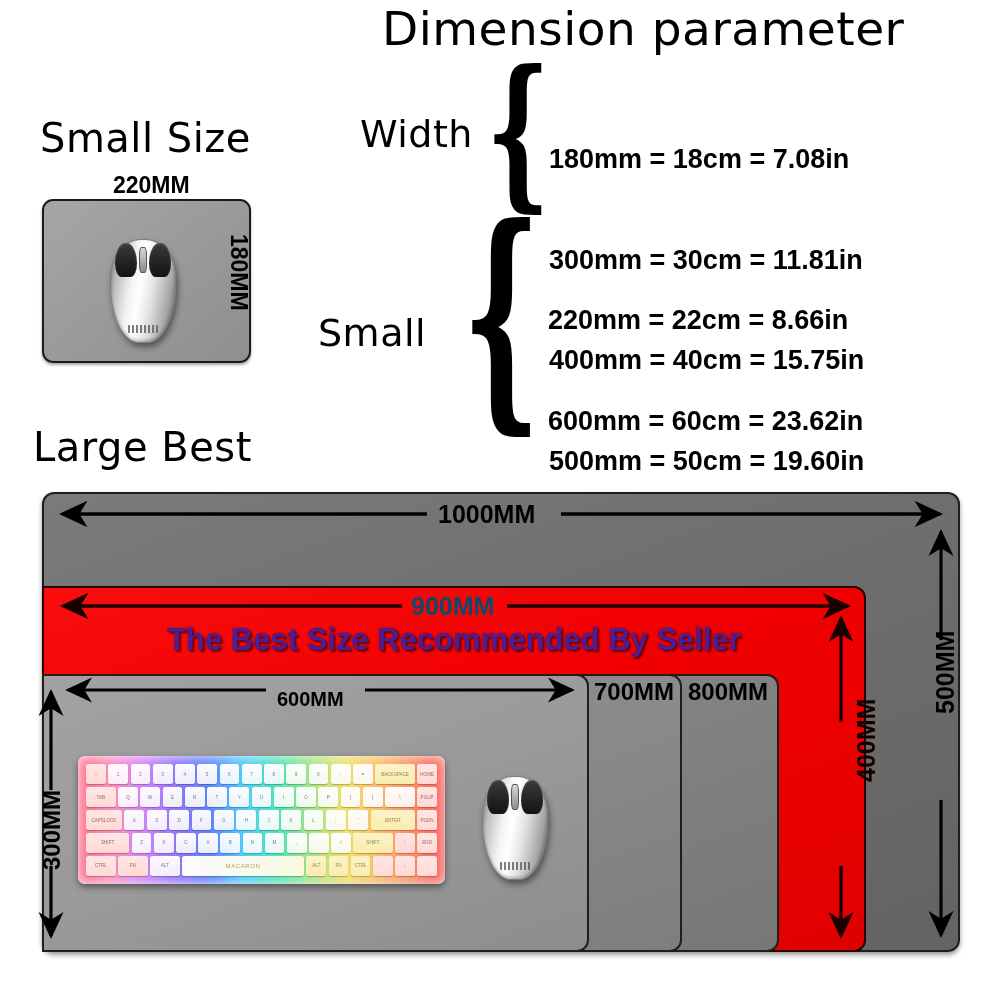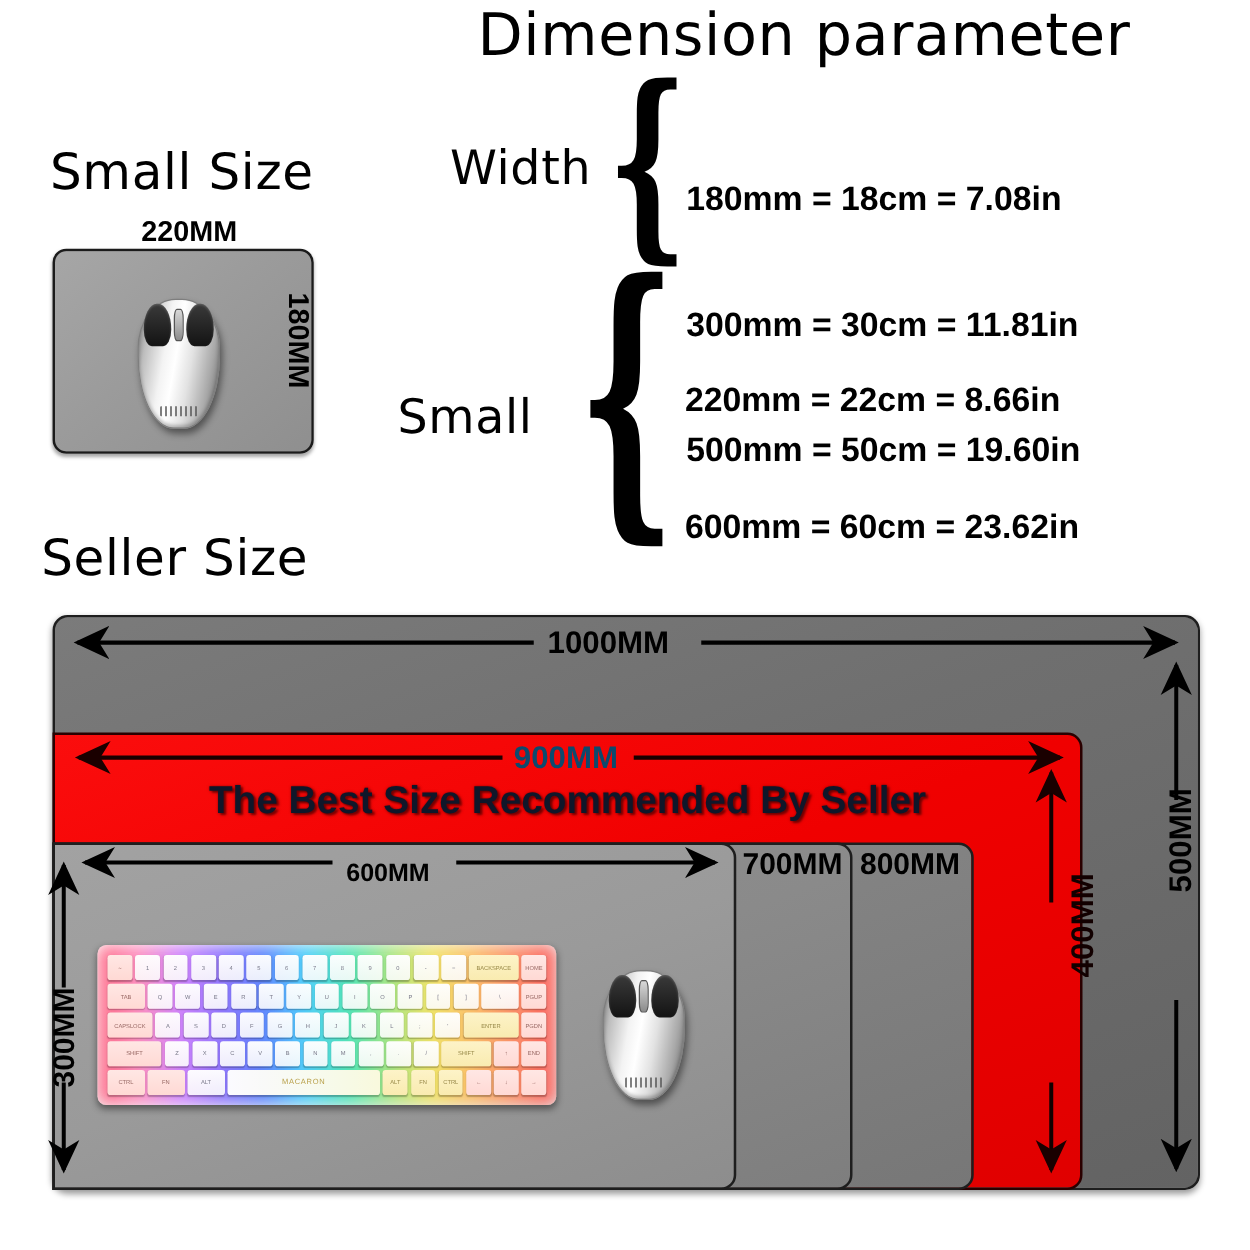--- a/index.html
+++ b/index.html
@@ -208,21 +208,21 @@
     transform:rotate(-90deg);transform-origin:left top;
   }
 
   .best-size{
     position:absolute;
     left:42px; top:622px; width:824px;
     text-align:center;
     font-family:"Liberation Sans", sans-serif;
     font-weight:700;
     font-size:31px;
-    color:#0f172a;
+    color:#4c1d95;
     text-shadow:2px 2px 2px rgba(90,0,0,.85), 0 0 2px rgba(120,0,0,.8);
     white-space:nowrap;
   }
 
   
   .arrows{position:absolute;left:0;top:0;width:1000px;height:1000px;pointer-events:none;}
 
   
   .keyboard{
     position:absolute;
@@ -278,20 +278,21 @@
 
 <div class="stage">
 
   <div class="hand title-main">Dimension parameter</div>
 
   <div class="hand lbl-width">Width</div>
   <div class="brace brace-width">{</div>
   <div class="conv conv-width">
     <div>180mm = 18cm = 7.08in</div>
     <div>300mm = 30cm = 11.81in</div>
+    <div>400mm = 40cm = 15.75in</div>
     <div>500mm = 50cm = 19.60in</div>
   </div>
 
   <div class="hand lbl-length">Small</div>
   <div class="brace brace-length">{</div>
   <div class="conv conv-length">
     <div>220mm = 22cm = 8.66in</div>
     <div>600mm = 60cm = 23.62in</div>
     <div>700mm = 70cm = 27.56in</div>
     <div>800mm = 80cm = 31.49in</div>
@@ -306,21 +307,21 @@
 
   <div class="mouse mouse-small">
     <div class="body">
       <div class="btnL"></div>
       <div class="btnR"></div>
       <div class="wheel"></div>
       <div class="logo"></div>
     </div>
   </div>
 
-  <div class="hand lbl-large-size">Seller Size</div>
+  <div class="hand lbl-large-size">Large Best</div>
 
   <div class="pad-1000"></div>
   <div class="pad-900"></div>
   <div class="pad-800"></div>
   <div class="pad-700"></div>
   <div class="pad-600"></div>
 
   <div class="keyboard">
     <div class="kb-glow"></div>
     <div class="kb-rows">

